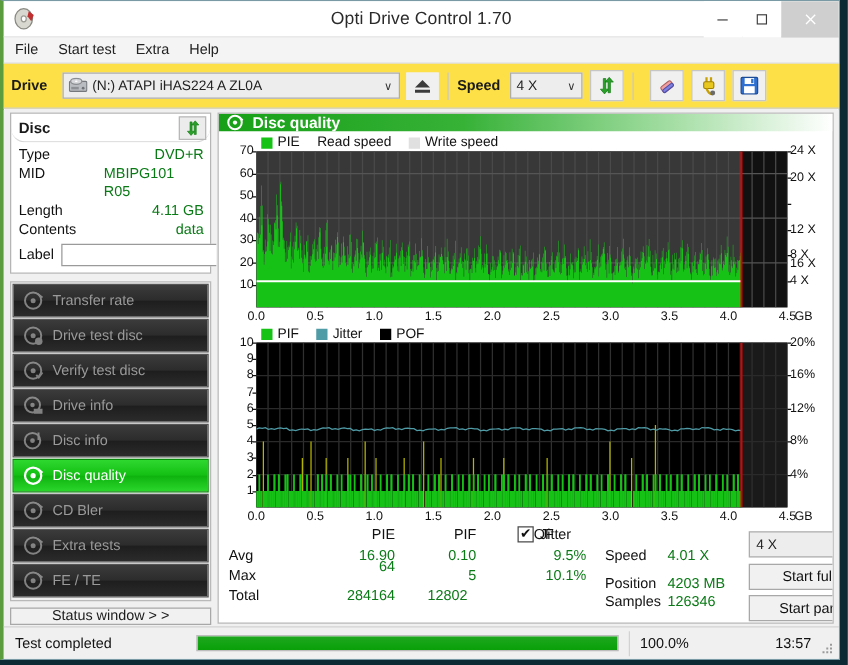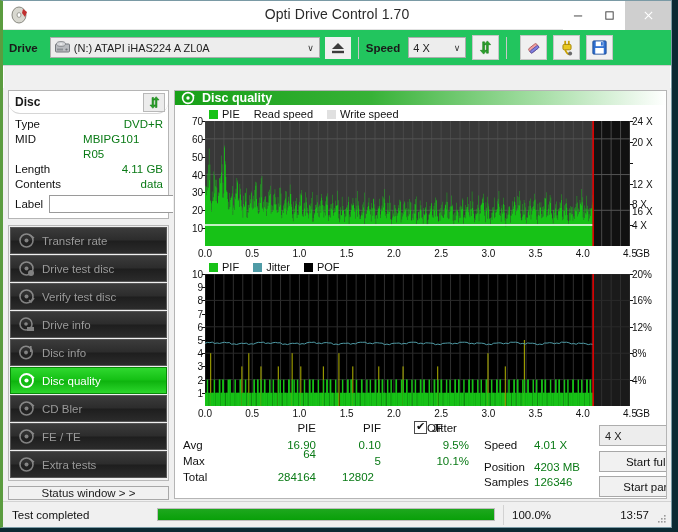--- a/index.html
+++ b/index.html
@@ -63,21 +63,21 @@
     display: flex; align-items: center;
     padding-left: 9px;
     font-size: 11.5px;
     color: #222;
   }
   .menubar > div { padding: 0 9px 0 0; margin-right: 7px; cursor: default; }
 
   
   .drivebar {
     height: 36px;
-    background: #22c55e;
+    background: #fde047;
     display: flex; align-items: center;
     padding: 0 6px;
     border-bottom: 1px solid #cfcfcf;
   }
   .lbl-bold { font-size: 11.5px; font-weight: bold; color: #1a1a1a; }
   .combo {
     height: 21px;
     background: #ededed;
     border: 1px solid #adadad;
     display: flex; align-items: center;
@@ -366,20 +366,26 @@
             </svg>
         </div>
         <div class="winbtn close">
           <svg viewBox="0 0 12 12" width="11" height="11">
             <path d="M2 2 L10 10 M10 2 L2 10" stroke="#ffffff" stroke-width="1.2" fill="none"></path>
           </svg>
         </div>
       </div>
     </div>
 
+    <div class="menubar">
+      <div>File</div>
+      <div>Start test</div>
+      <div>Extra</div>
+      <div>Help</div>
+    </div>
 
     <div class="drivebar">
       <span class="lbl-bold">Drive</span>
       <div class="combo drive-combo">
         <span class="dicon">
           <svg viewBox="0 0 15 13" width="15" height="13">
             <rect x="0.5" y="3" width="14" height="8" rx="1" fill="#b9bcc0" stroke="#75797e"></rect>
             <rect x="2" y="7.5" width="6" height="2" fill="#8d9196"></rect>
             <circle cx="11.5" cy="8.5" r="1.1" fill="#6f7378"></circle>
             <ellipse cx="6" cy="3" rx="4.5" ry="2.4" fill="#d5d7da" stroke="#8a8d91"></ellipse>
@@ -551,31 +557,31 @@
             <span>CD Bler</span>
           </div>
           <div class="navbtn">
             <span class="nicon">
               <svg viewBox="0 0 17 17" width="17" height="17">
                   <circle cx="8.5" cy="8.5" r="6.5" fill="none" stroke="#cfcfcf" stroke-width="1.6"></circle>
                   <circle cx="8.5" cy="8.5" r="2" fill="#cfcfcf"></circle>
                   <path d="M12 3 L16 6" stroke="#cfcfcf" stroke-width="1.4"></path>
                 </svg>
             </span>
-            <span>FE / TE</span>
+            <span>Extra tests</span>
           </div>
           <div class="navbtn">
             <span class="nicon">
               <svg viewBox="0 0 17 17" width="17" height="17">
                   <circle cx="8.5" cy="8.5" r="6.5" fill="none" stroke="#cfcfcf" stroke-width="1.6"></circle>
                   <circle cx="8.5" cy="8.5" r="2" fill="#cfcfcf"></circle>
                   <path d="M12 3 L16 6" stroke="#cfcfcf" stroke-width="1.4"></path>
                 </svg>
             </span>
-            <span>Extra tests</span>
+            <span>FE / TE</span>
           </div>
           <div class="nav-spacer"></div>
         </div>
 
         <div class="statuswin-btn">Status window &gt; &gt;</div>
       </div>
 
       <div class="right">
         <div class="panel">
           <div class="panel-head">

